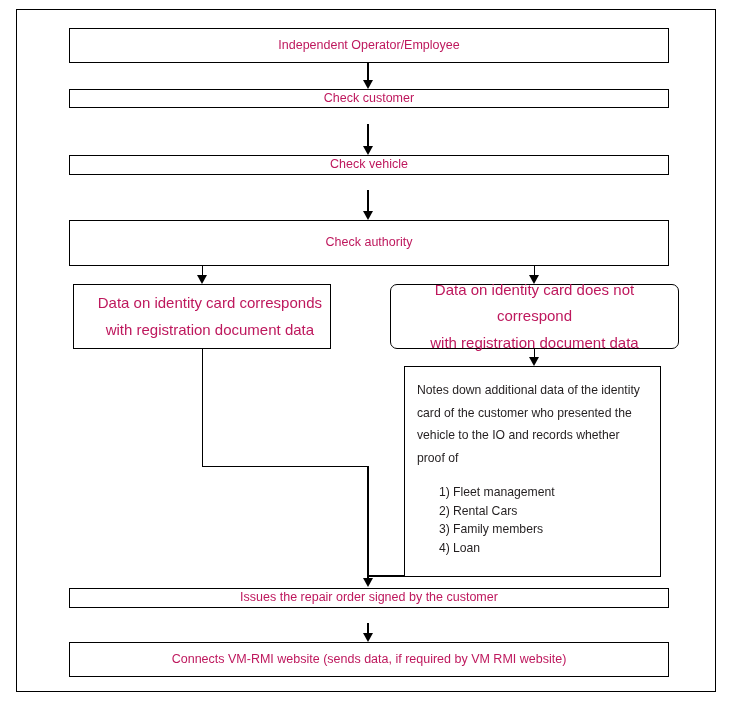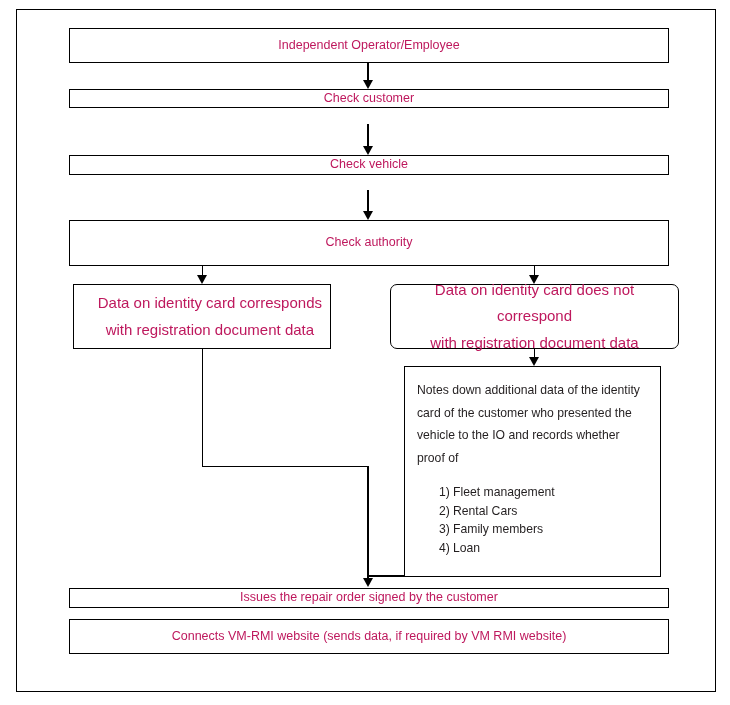--- a/index.html
+++ b/index.html
@@ -162,21 +162,21 @@
           <span class="num">4)</span>
           <span class="txt">Loan</span>
         </li>
       </ol>
   </div>
 
   <div class="node wide" id="node-repair-order" style="top:588px;height:20px;justify-content:center;">
     <span class="label">Issues the repair order signed by the customer</span>
   </div>
 
-  <div class="node wide" id="node-connect-site" style="top:619px;height:35px;">
+  <div class="node wide" id="node-connect-site" style="top:642px;height:35px;">
     <span class="label">Connects VM-RMI website (sends data, if required by VM RMI website)</span>
   </div>
 
   <div class="ln v" style="left:367px;top:63px;height:18px;"></div>
   <div class="arrowhead" style="left:362.5px;top:80px;"></div>
 
   <div class="ln v" style="left:367px;top:124px;height:23px;"></div>
   <div class="arrowhead" style="left:362.5px;top:146px;"></div>
 
   <div class="ln v" style="left:367px;top:190px;height:22px;"></div>

